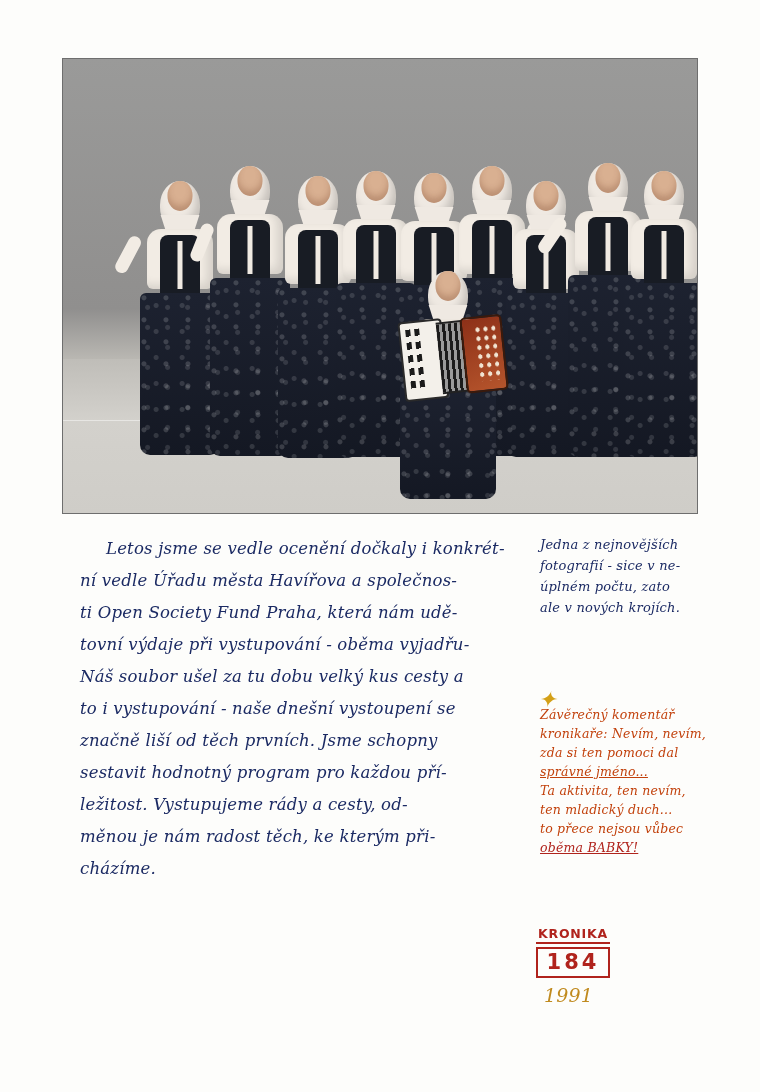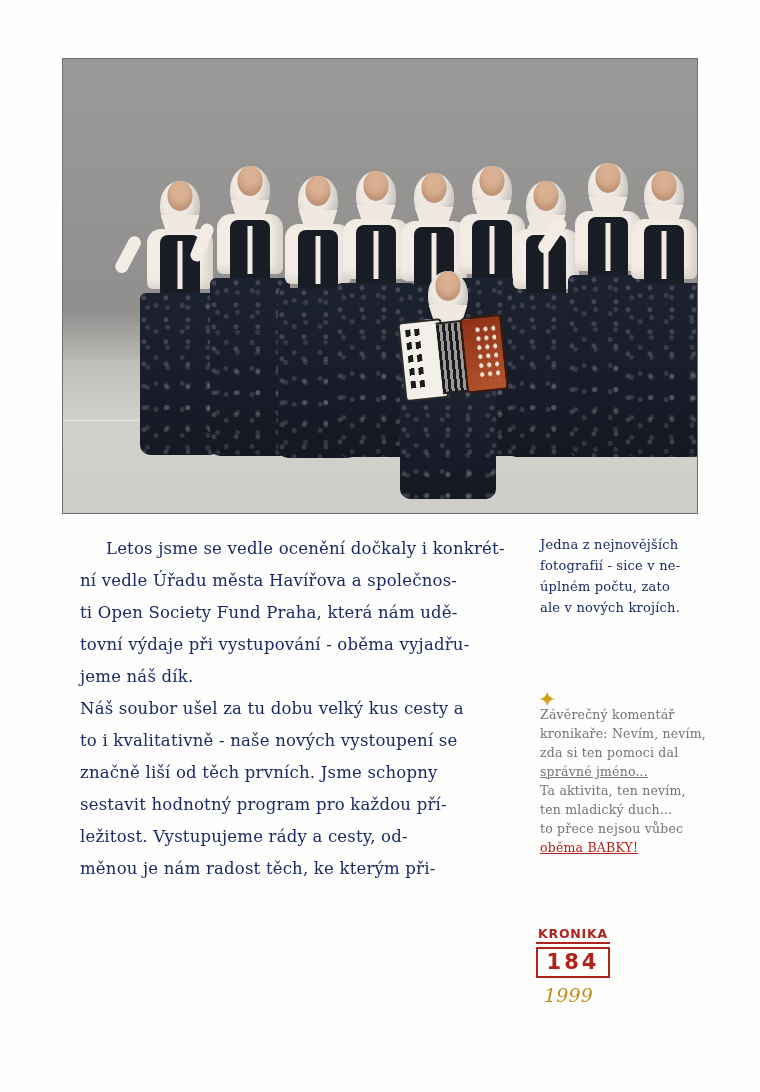--- a/index.html
+++ b/index.html
@@ -214,20 +214,21 @@
     bottom: 52px;
     width: 76px;
     height: 56px;
     background: linear-gradient(180deg,#5d3a22,#7a4e2d);
     border-radius: 3px;
   }
 
   
   .hand {
     font-family: "DejaVu Serif", serif;
+    font-style: italic;
     color: #1b2a63;
     letter-spacing: .2px;
   }
 
   .main-text {
     position: absolute;
     left: 80px;
     top: 534px;
     width: 448px;
   }
@@ -262,21 +263,21 @@
     left: 540px;
     top: 705px;
     width: 190px;
   }
   .closing-note p {
     margin: 0;
     font-size: 12.5px;
     line-height: 19px;
     white-space: nowrap;
   }
-  .red { color: #737373; }
+  .red { color: #c2410c; }
   .star {
     position: absolute;
     left: -2px;
     top: -16px;
     color: #d4a017;
     font-size: 22px;
     line-height: 1;
   }
   .underline { text-decoration: underline; }
   .ul-red { text-decoration: underline; color:#b0231c; }
@@ -448,28 +449,28 @@
       <div class="acc-bellows"></div>
       <div class="acc-right"></div>
     </div>
   </div>
 
   <div class="main-text hand">
     <p style="text-indent:26px;">Letos jsme se vedle ocenění dočkaly i konkrét-</p>
     <p>ní vedle Úřadu města Havířova a společnos-</p>
     <p>ti Open Society Fund Praha, která nám udě-</p>
     <p>tovní výdaje při vystupování - oběma vyjadřu-</p>
-    <p>jeme náš dík.</p>
 
     <p>Náš soubor ušel za tu dobu velký kus cesty a</p>
-    <p>to i kvalitativně - naše nových vystoupení se</p>
+    <p>to i vystupování - naše dnešní vystoupení se</p>
     <p>značně liší od těch prvních. Jsme schopny</p>
     <p>sestavit hodnotný program pro každou pří-</p>
     <p>ležitost. Vystupujeme rády a cesty, od-</p>
     <p>měnou je nám radost těch, ke kterým při-</p>
+    <p>cházíme.</p>
   </div>
 
   <div class="side-note hand">
     <p>Jedna z nejnovějších</p>
     <p>fotografií - sice v ne-</p>
     <p>úplném počtu, zato</p>
     <p>ale v nových krojích.</p>
   </div>
 
   <div class="closing-note hand">
@@ -480,16 +481,16 @@
     <p class="red underline">správné jméno...</p>
     <p class="red">Ta aktivita, ten nevím,</p>
     <p class="red">ten mladický duch...</p>
     <p class="red">to přece nejsou vůbec</p>
     <p class="ul-red">oběma BABKY!</p>
   </div>
 
   <div class="stamp">
     <div class="stamp-title">KRONIKA</div>
     <div class="stamp-box">184</div>
-    <div class="stamp-year hand">1999</div>
+    <div class="stamp-year hand">1991</div>
   </div>
 
 </div>
 
 </body></html>

